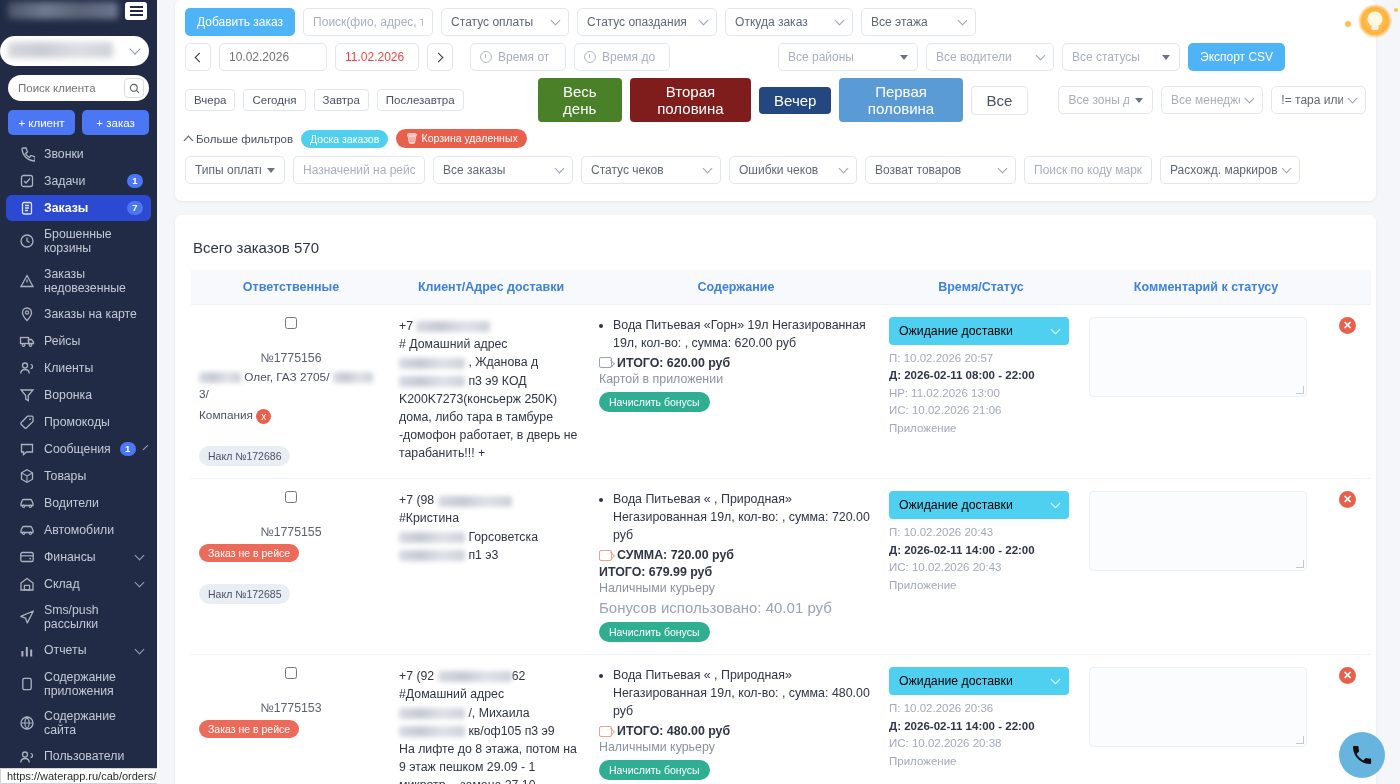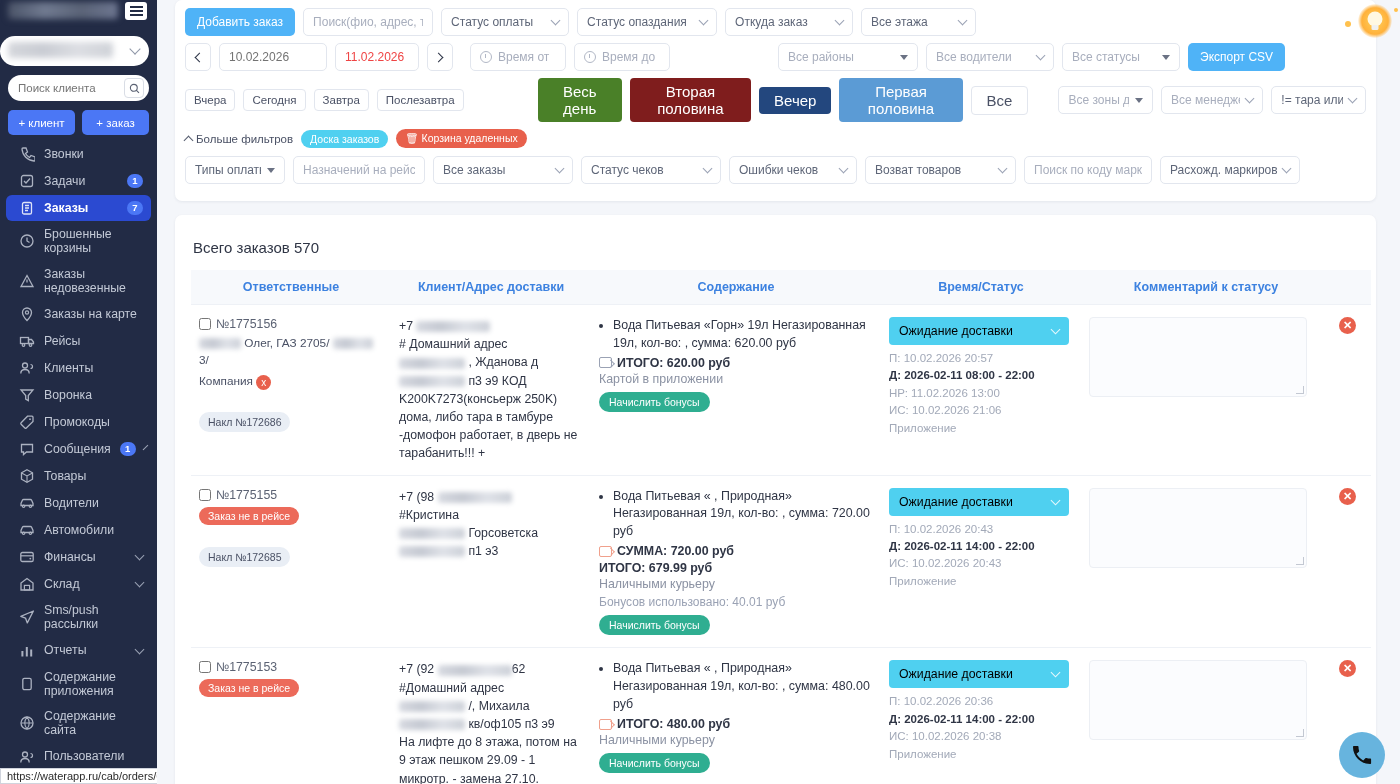--- a/index.html
+++ b/index.html
@@ -194,21 +194,21 @@
     border-bottom: 1px solid #eef1f6;
   }
   tbody td {
     vertical-align: top; padding: 12px 8px;
     border-bottom: 1px solid #eef1f6; font-size: 12.4px; color: #2f3545;
   }
   .col1 { width: 200px; } .col2 { width: 200px; }
   .col3 { width: 290px; } .col4 { width: 200px; }
   .col5 { width: 250px; } .col6 { width: 40px; }
 
-  .ordno { display: flex; align-items: center; gap: 5px; font-size: 12.3px; color: #5b6273; }
+  .ordno { display: flex; align-items: center; gap: 22px; font-size: 12.3px; color: #5b6273; flex-direction: column; }
   .ordno input { width: 12px; height: 12px; margin: 0; }
   .respline { font-size: 11.8px; color: #4a5165; margin-top: 4px; line-height: 1.45; }
   .blurchunk {
     display: inline-block; vertical-align: middle;
     background: linear-gradient(90deg,#d7dae1,#c5c9d2,#dfe2e8,#ccd0d8);
     filter: blur(2.6px); border-radius: 3px; height: 11px;
   }
   .xcircle {
     display: inline-block; width: 15px; height: 15px; border-radius: 50%;
     background: #e8604c; color: #fff; font-size: 10px; text-align: center;
@@ -231,21 +231,21 @@
     border-radius: 2px; display: inline-block; position: relative; flex: 0 0 13px;
   }
   .mini-ic.g { border-color: #9aa2b4; }
   .mini-ic:after {
     content:""; position:absolute; right:-3px; top:2.5px;
     width:5px; height:4px; border-top:1.3px solid #f0a08c; border-right:1.3px solid #f0a08c;
     transform: rotate(45deg);
   }
   .mini-ic.g:after { border-color: #9aa2b4; }
   .paytxt { color: #8b92a3; margin-top: 2px; }
-  .bonus-note { color: #9aa2b4; font-size: 12px; margin-top: 4px; }
+  .bonus-note { color: #9aa2b4; font-size: 15px; margin-top: 4px; }
   .btn-bonus {
     display: inline-block; background: #2fae91; color: #fff; font-size: 10.5px;
     border-radius: 12px; padding: 4px 10px; margin-top: 6px; cursor: pointer;
   }
   .status-sel {
     border: 0; border-radius: 4px; color: #000000; font-size: 12.3px;
     padding: 7px 10px; display: flex; align-items: center;
     justify-content: space-between; cursor: pointer; width: 180px;
   }
   .status-sel .chev3 {

